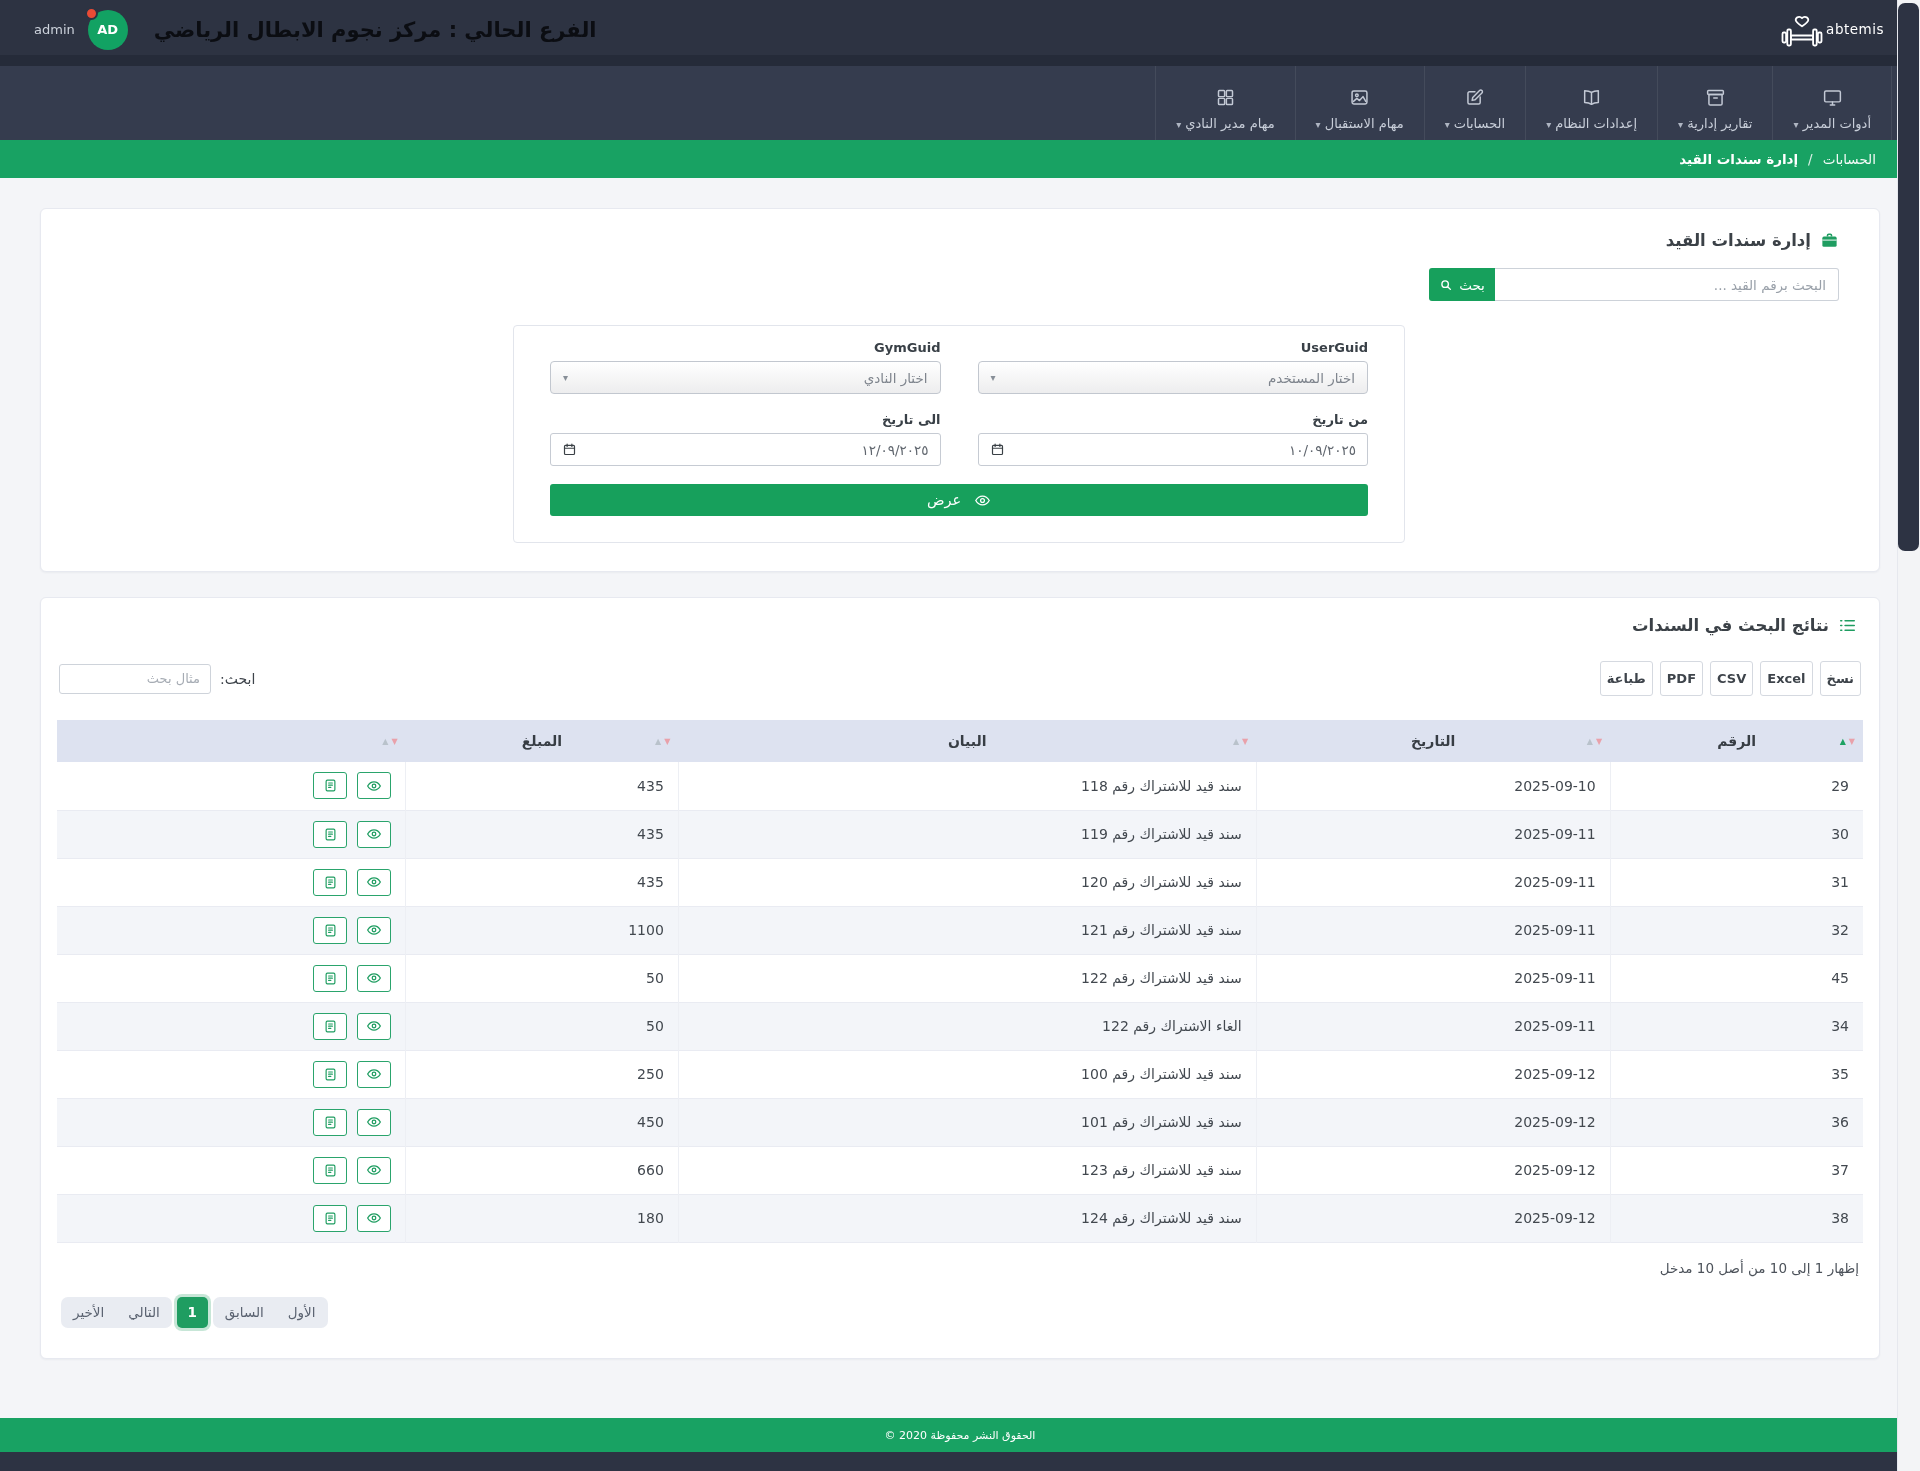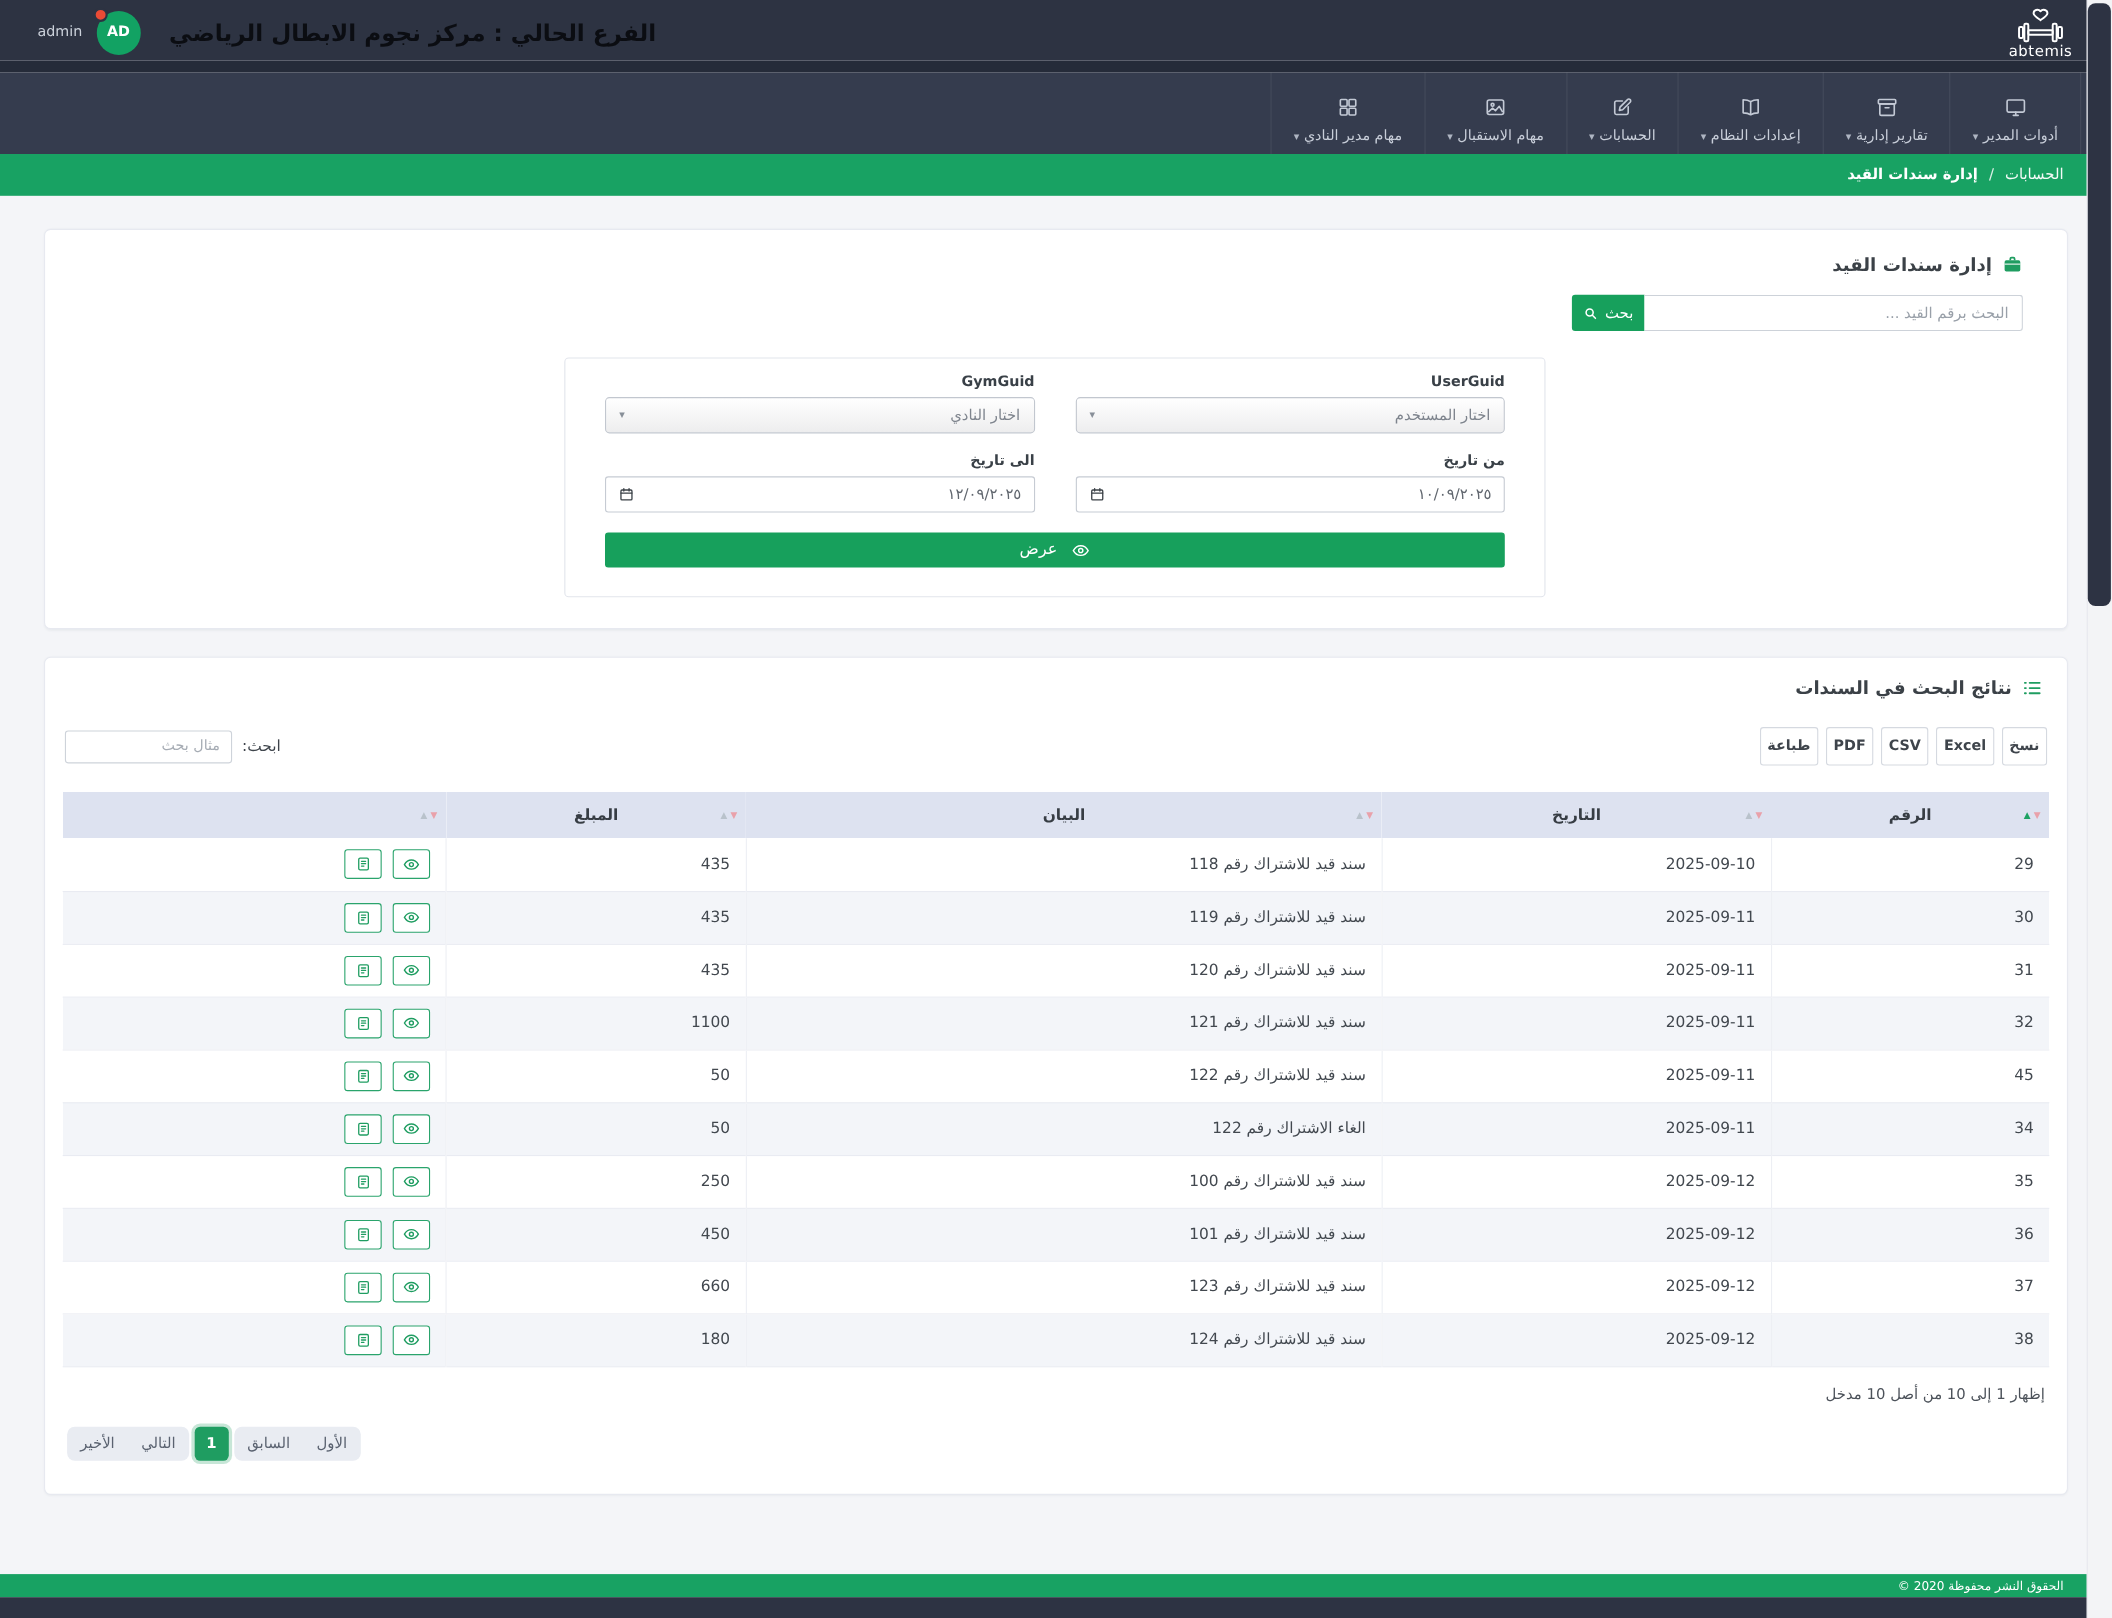--- a/index.html
+++ b/index.html
@@ -13,21 +13,21 @@
     color:#42484f;
   }
   svg { display:block; }
 
   
   .topbar{ direction:ltr; height:55px; background:#2d3342; display:flex; align-items:center; padding:4px 36px 0 34px; position:relative; }
   .admin-label{ color:#ccd2db; font-size:13px; margin-right:13px; }
   .avatar{ position:relative; width:40px; height:40px; border-radius:50%; background:#12a263; color:#fff; font-weight:bold; font-size:13px; display:flex; align-items:center; justify-content:center; cursor:pointer; }
   .avatar .dot{ position:absolute; top:-3px; left:-3px; width:13px; height:13px; background:#ea4b35; border:2px solid #2d3342; border-radius:50%; }
   .branch{ margin-left:26px; color:#0b0d12; font-weight:bold; font-size:21px; }
-  .logo{ margin-left:auto; display:flex; flex-direction:column; align-items:center; color:#fff; }
+  .logo{ margin-left:auto; display:flex; flex-direction:row; align-items:center; color:#fff; }
   .logo-text{ font-size:13.5px; letter-spacing:.5px; margin-top:-1px; }
 
   
   .nav-strip{ height:11px; background:#252b39; }
   .nav{ height:74px; background:#353c4e; display:flex; align-items:stretch; padding-right:28px; }
   .nav-item{ display:flex; flex-direction:column; align-items:center; justify-content:flex-end; padding:10px 20px 9px; border-left:1px solid rgba(255,255,255,.08); cursor:pointer; }
   .nav-item:first-child{ border-right:1px solid rgba(255,255,255,.08); }
   .nav-icon{ color:#c3c9d5; margin-bottom:8px; }
   .nav-label{ color:#c8ced9; font-size:13px; white-space:nowrap; }
   .nav-label .caret{ font-size:10px; color:#aeb5c2; }
@@ -87,21 +87,21 @@
   .btn-action{ width:34px; height:27px; border:1px solid #2aa46c; border-radius:3px; background:#fff; color:#1f9d61; display:inline-flex; align-items:center; justify-content:center; cursor:pointer; }
 
   .dt-info{ margin-top:17px; font-size:13.5px; color:#4c525a; padding:0 4px; }
   .paging-row{ margin-top:21px; display:flex; justify-content:flex-end; padding:0 4px; }
   .paging{ display:flex; align-items:center; direction:rtl; }
   .pgroup{ background:#e9ecf2; border-radius:7px; height:31px; display:flex; align-items:center; }
   .pbtn{ padding:0 12px; font-size:13.5px; color:#5a6270; height:31px; display:flex; align-items:center; cursor:pointer; background:none; border:none; font-family:inherit; }
   .pactive{ width:31px; height:31px; background:#1f9d61; border-radius:5px; color:#fff; font-size:13.5px; font-weight:bold; display:flex; align-items:center; justify-content:center; margin:0 5px; box-shadow:0 0 0 3px rgba(31,157,97,.25); cursor:pointer; }
 
   
-  .footer-green{ position:absolute; left:0; right:0; bottom:19px; height:21px; background:#18a263; color:#fff; font-size:11px; display:flex; align-items:center; padding:0 44px; }
+  .footer-green{ position:absolute; left:0; right:0; bottom:19px; height:34px; background:#18a263; color:#fff; font-size:11px; display:flex; align-items:center; padding:0 44px;justify-content:center; }
   .footer-dark{ position:absolute; left:0; right:0; bottom:0; height:19px; background:#2d3343; }
 
   
   .sb-track{ position:absolute; top:0; left:0; width:23px; height:100%; background:#f3f4f6; border-right:1px solid #e6e8ee; z-index:50; }
   .sb-thumb{ position:absolute; top:3px; left:1px; width:21px; height:548px; background:#2d3343; border-radius:7px; }
   
   .sb-track{ left:auto; right:0; border-right:none; border-left:1px solid #e6e8ee; }
   .sb-thumb{ left:auto; right:1px; }
 </style>
 </head>

